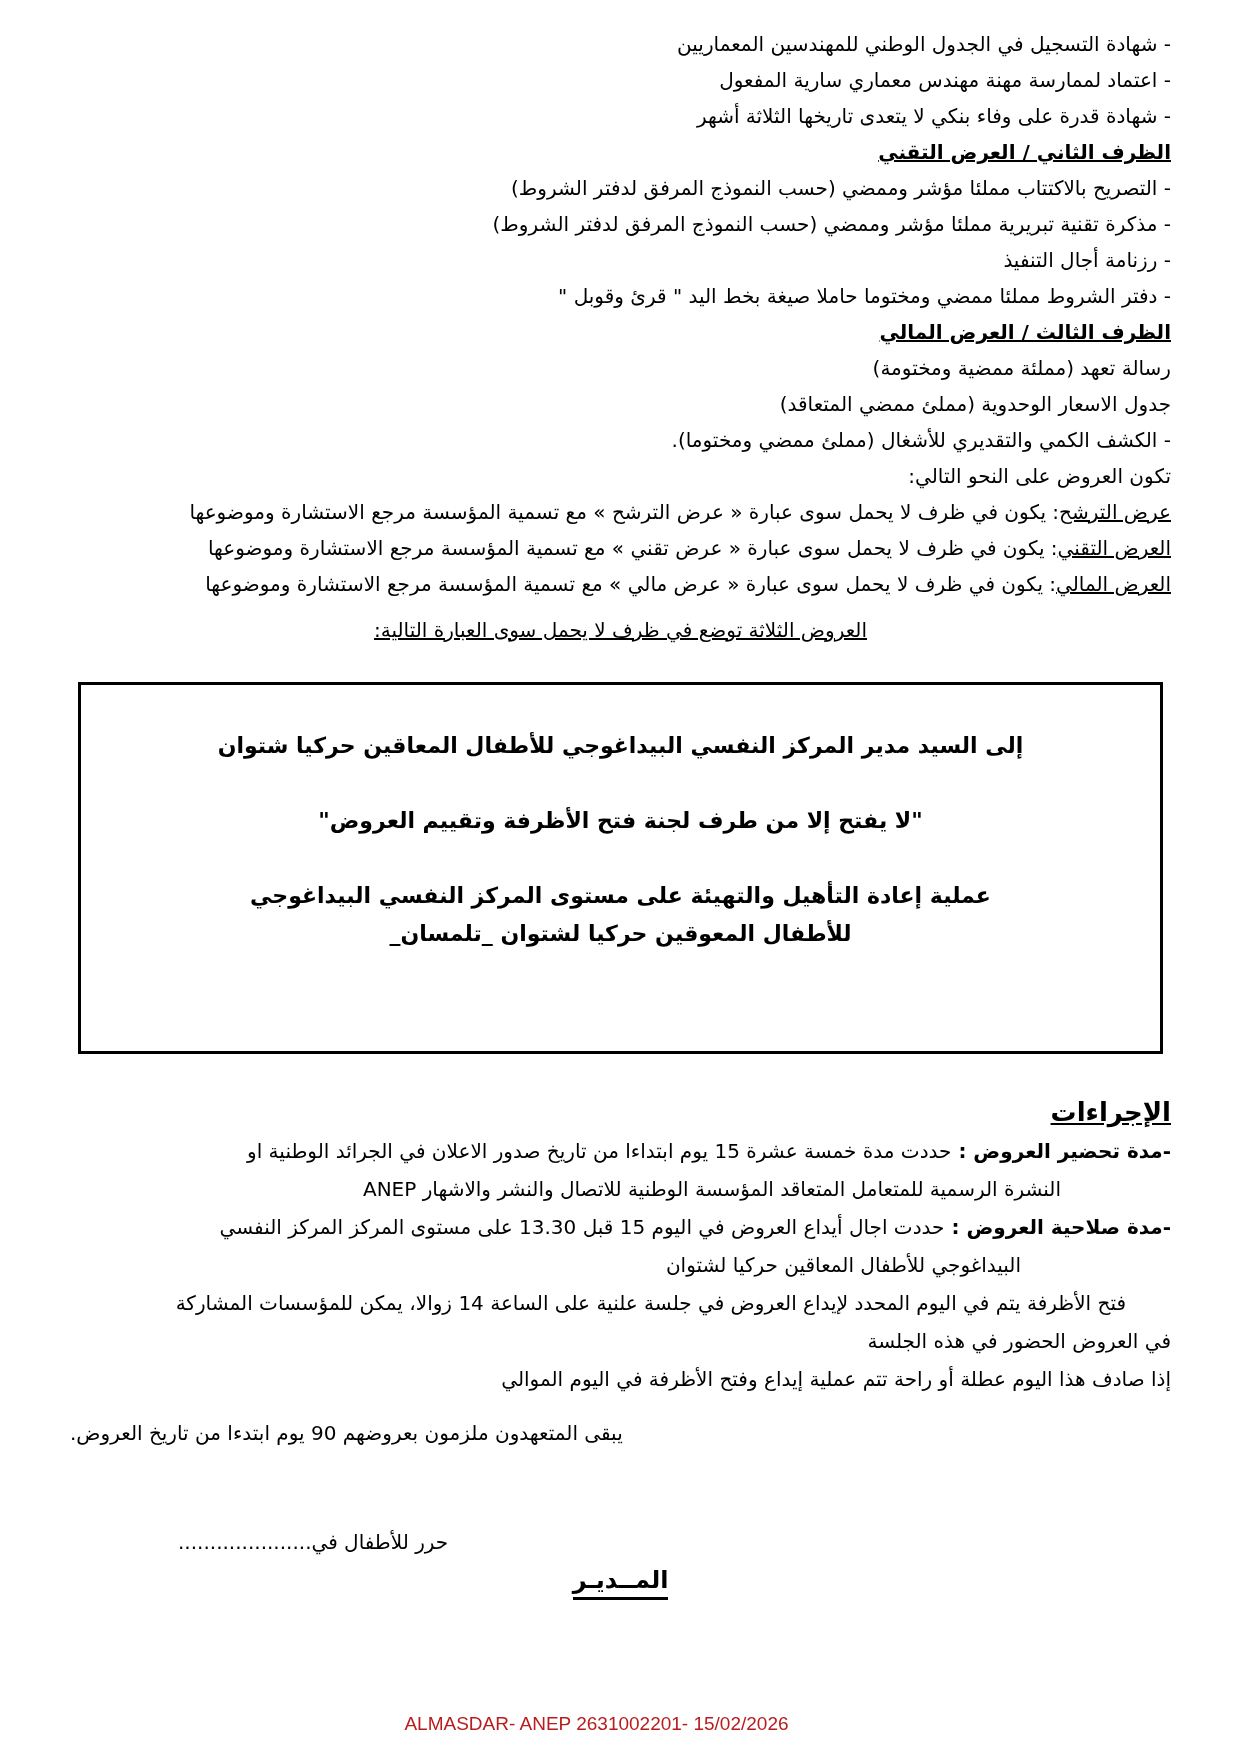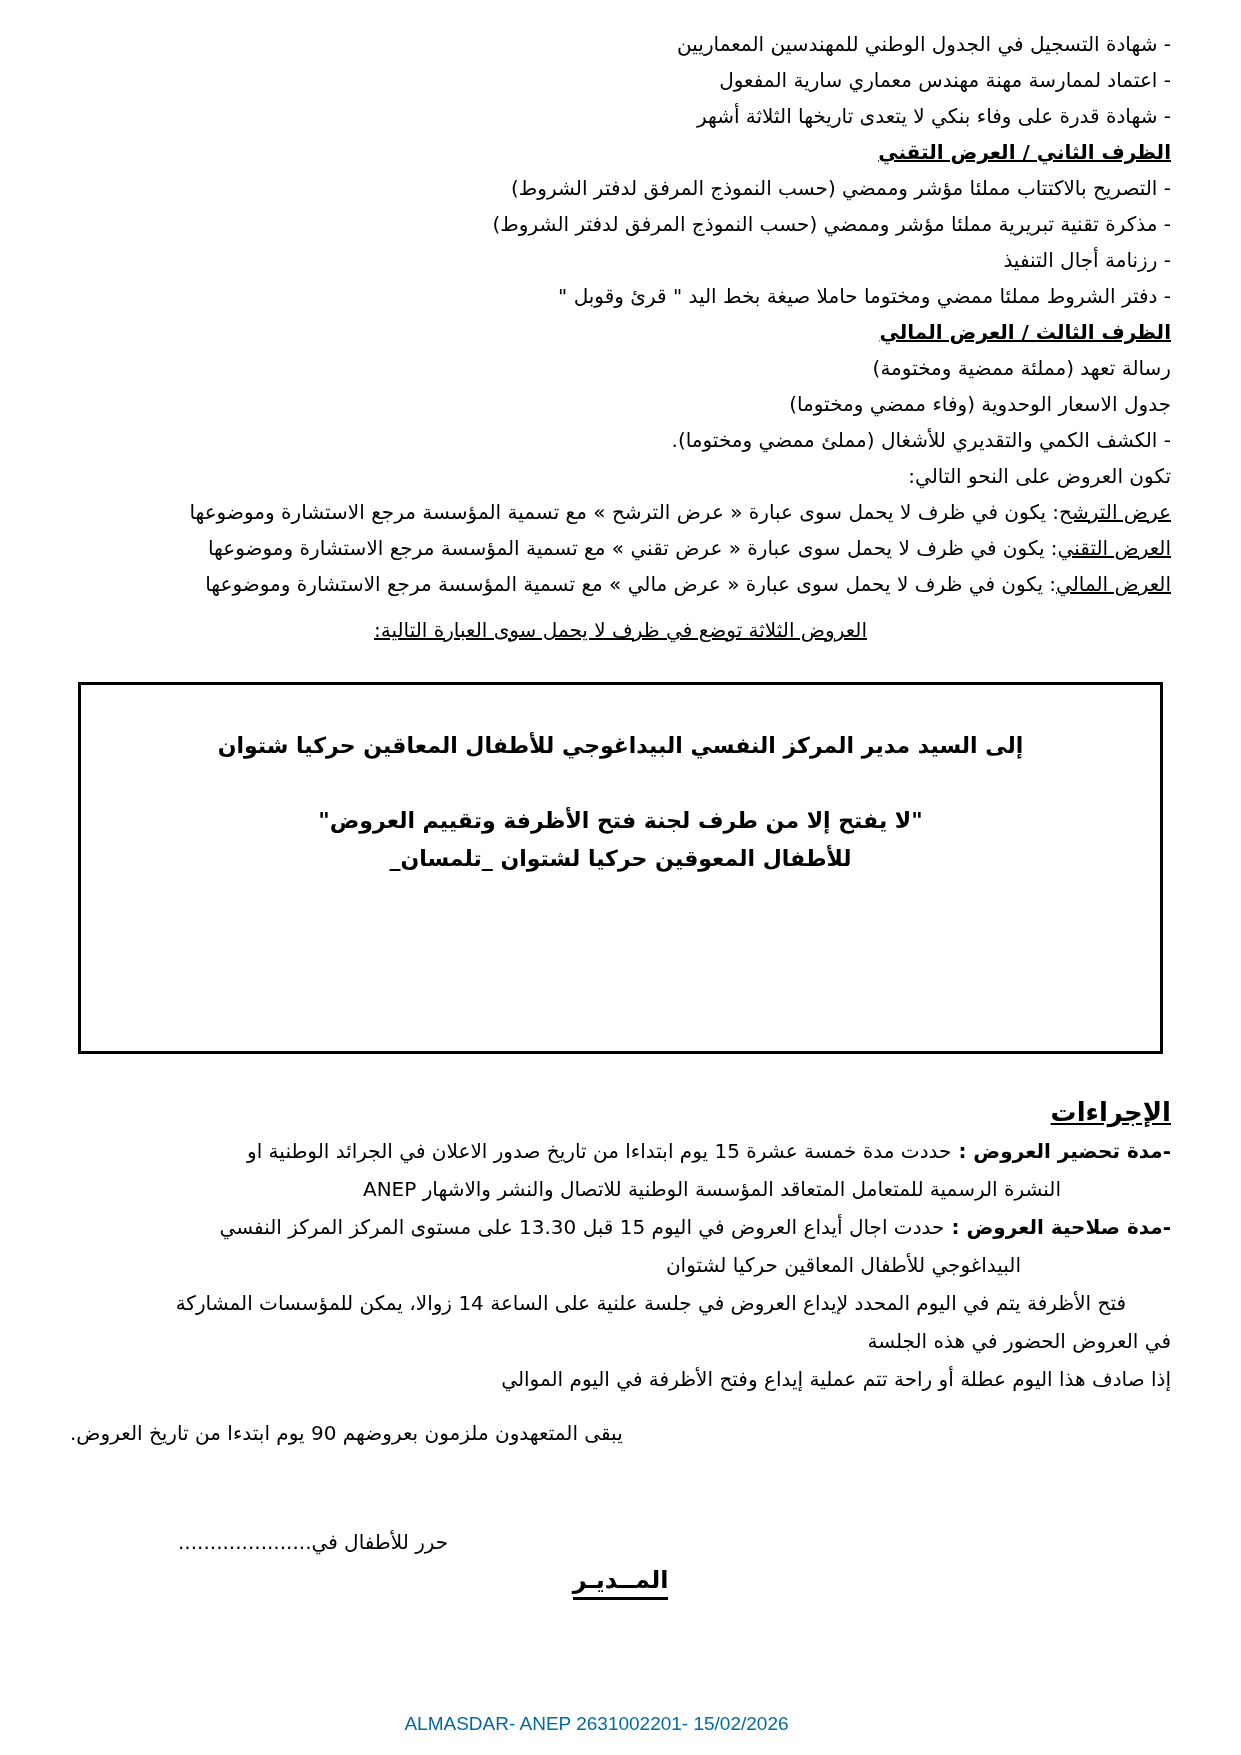--- a/index.html
+++ b/index.html
@@ -55,60 +55,61 @@
   .director { margin-top: 6px; text-align: center; }
   .director span {
     display: inline-block; font-weight: bold; font-size: 24px;
     border-bottom: 3px solid #000; padding-bottom: 3px;
   }
   .footer {
     position: absolute; bottom: 20px; left: 0; right: 0;
     text-align: center; padding-right: 48px;
     direction: ltr;
     font-family: "Liberation Sans", sans-serif;
-    font-size: 19px; color: #0369a1;
+    font-size: 19px; color: #b91c1c;
   }
 </style>
 </head>
 <body>
 
 <div class="page">
 
   <div class="line">- شهادة التسجيل في الجدول الوطني للمهندسين المعماريين</div>
   <div class="line">- اعتماد لممارسة مهنة مهندس معماري سارية المفعول</div>
   <div class="line">- شهادة قدرة على وفاء بنكي  لا يتعدى تاريخها الثلاثة أشهر</div>
 
   <div class="sec-heading">الظرف الثاني / العرض التقني</div>
   <div class="line">- التصريح بالاكتتاب مملئا مؤشر وممضي (حسب النموذج المرفق لدفتر الشروط)</div>
   <div class="line">- مذكرة تقنية تبريرية مملئا مؤشر وممضي (حسب النموذج المرفق لدفتر الشروط)</div>
   <div class="line">-  رزنامة أجال التنفيذ</div>
   <div class="line">- دفتر الشروط  مملئا ممضي ومختوما حاملا صيغة بخط اليد " قرئ وقوبل "</div>
 
   <div class="sec-heading">الظرف الثالث / العرض المالي</div>
   <div class="line">رسالة تعهد (مملئة ممضية ومختومة)</div>
-  <div class="line">جدول الاسعار الوحدوية (وفاء ممضي ومختوما)</div>
+  <div class="line">جدول الاسعار الوحدوية (مملئ ممضي المتعاقد)</div>
   <div class="line">- الكشف الكمي والتقديري للأشغال (مملئ ممضي ومختوما).</div>
 
   <div class="line">تكون العروض على النحو التالي:</div>
 
   <div class="line">
     <span class="rule-label">عرض الترشح</span><span>: يكون في ظرف لا يحمل سوى عبارة « عرض الترشح  » مع تسمية المؤسسة  مرجع الاستشارة وموضوعها</span>
   </div>
   <div class="line">
     <span class="rule-label">العرض التقني</span><span>: يكون في ظرف لا يحمل سوى عبارة « عرض تقني » مع تسمية المؤسسة  مرجع الاستشارة وموضوعها</span>
   </div>
   <div class="line">
     <span class="rule-label">العرض المالي</span><span>: يكون في ظرف لا يحمل سوى عبارة « عرض مالي » مع تسمية المؤسسة مرجع الاستشارة وموضوعها</span>
   </div>
 
   <div class="note">العروض الثلاثة توضع في ظرف لا يحمل سوى العبارة التالية:</div>
 
   <div class="address-box">
     <div class="box-line l1">إلى السيد مدير المركز النفسي البيداغوجي للأطفال المعاقين حركيا شتوان</div>
     <div class="box-line l2">"لا يفتح إلا من طرف لجنة فتح الأظرفة وتقييم العروض"</div>
+    <div class="box-line l3">عملية إعادة التأهيل والتهيئة على مستوى المركز النفسي البيداغوجي</div>
     <div class="box-line">للأطفال المعوقين حركيا لشتوان _تلمسان_</div>
   </div>
 
   <div class="proc-heading">الإجراءات</div>
 
   <div class="proc-line">
     <span class="bold-label">-مدة تحضير العروض : </span><span>حددت مدة خمسة عشرة  15 يوم ابتداءا من تاريخ صدور الاعلان في الجرائد الوطنية او</span>
   </div>
   <div class="proc-line indent-110">النشرة الرسمية للمتعامل المتعاقد المؤسسة الوطنية للاتصال والنشر والاشهار ANEP</div>
 

